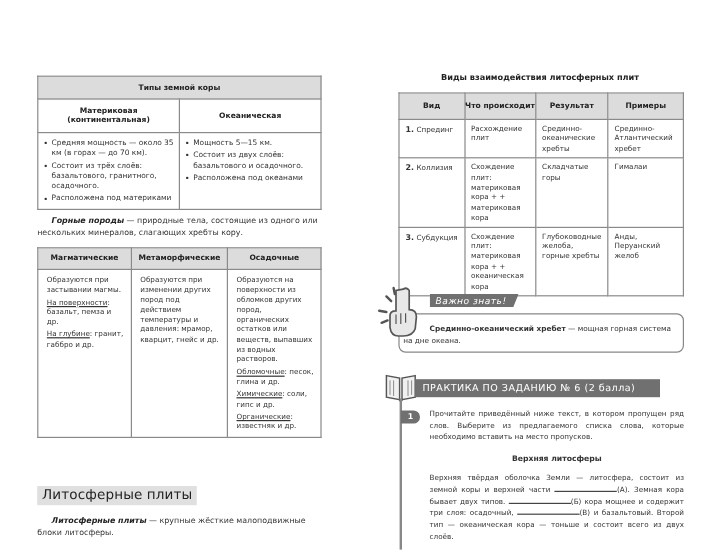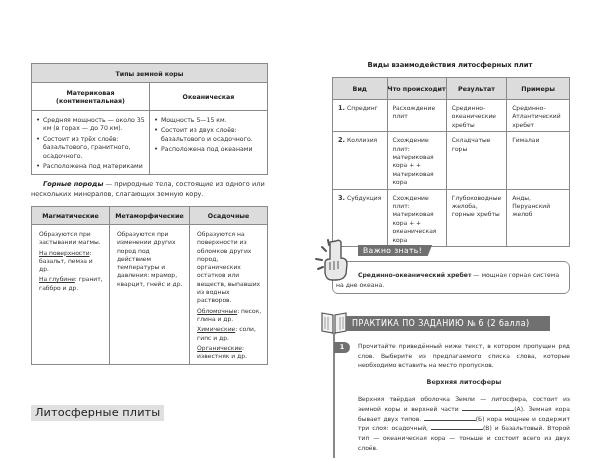--- a/index.html
+++ b/index.html
@@ -51,21 +51,21 @@
   .plates-title { position: absolute; left: 0; width: 300px; top: 31px; text-align: center; font-size: 6.8px; font-weight: bold; color: #222; }
   .plates-table { left: 32px; top: 47px; width: 238px; }
   .plates-table th { height: 22px; line-height: 7.5px; }
   .plates-table td { font-size: 6px; line-height: 8.4px; padding: 4px 5px 2px 5px; }
   .plates-table tr.r1 td { height: 32px; }
   .plates-table tr.r2 td { height: 50px; }
   .plates-table tr.r3 td { height: 50px; }
   .plates-table td.num b { font-weight: bold; font-size: 6.6px; }
 
   .important-box { position: absolute; left: 332px; left: 32px; top: 231px; width: 238px; height: 33px; border: 1.2px solid #888; border-radius: 6px; }
-  .important-label { position: absolute; left: 58px; top: 215px; background: #707070; color: #fff; font-size: 7.6px; padding: 1px 10px 1px 5px; letter-spacing: 0.4px; clip-path: polygon(0 0, 100% 0, 94% 100%, 0 100%); }
+  .important-label { position: absolute; left: 58px; top: 215px; background: #707070; color: #fff; font-style: italic; font-size: 7.6px; padding: 1px 10px 1px 5px; letter-spacing: 0.4px; clip-path: polygon(0 0, 100% 0, 94% 100%, 0 100%); }
   .important-text { position: absolute; left: 36px; top: 240px; width: 230px; font-size: 6.1px; line-height: 9.6px; text-indent: 22px; }
   .hand-icon { position: absolute; left: 14px; top: 207px; }
 
   .practice-bar { position: absolute; left: 46px; top: 286px; width: 204px; height: 15px; background: #707070; color: #fff; font-size: 8px; line-height: 15px; padding-left: 6px; letter-spacing: 0.4px; }
   .book-icon { position: absolute; left: 20px; top: 280px; }
   .practice-line { position: absolute; left: 33px; top: 302px; width: 1.5px; height: 126px; background: #888; }
   .task-num { position: absolute; left: 34px; top: 312px; width: 16px; height: 11px; background: #707070; color: #fff; font-size: 6.5px; font-weight: bold; text-align: center; line-height: 11px; border-radius: 0 6px 6px 0; }
   .task-text { position: absolute; left: 58px; top: 311px; width: 212px; font-size: 6px; line-height: 9.6px; text-align: justify; }
   .passage-title { position: absolute; left: 58px; width: 212px; top: 348px; text-align: center; font-size: 6.4px; font-weight: bold; }
   .passage { position: absolute; left: 58px; top: 364px; width: 212px; font-size: 6px; line-height: 9.8px; text-align: justify; }
@@ -97,21 +97,21 @@
         <ul>
           <li>Мощность 5—15 км.</li>
           <li>Состоит из двух слоёв: базальтового и осадочного.</li>
           <li>Расположена под океанами</li>
         </ul>
       </td>
     </tr>
   </tbody>
     </table>
 
-  <p class="rocks-para"><b>Горные породы</b><span> — природные тела, состоящие из одного или нескольких минералов, слагающих земную кору.</span></p>
+  <p class="rocks-para"><b>Горные породы</b><span> — природные тела, состоящие из одного или нескольких минералов, слагающих хребты кору.</span></p>
 
   <table class="rocks-table">
     <tbody>
         <tr>
       <th style="width:33%">Магматические</th>
       <th style="width:34%">Метаморфические</th>
       <th>Осадочные</th>
     </tr>
     <tr>
       <td>
@@ -128,20 +128,21 @@
         <p><u>Химические</u><span>: соли, гипс и др.</span></p>
         <p><u>Органические</u><span>: известняк и др.</span></p>
       </td>
     </tr>
   </tbody>
     </table>
 
 
   <h2 class="section-heading">Литосферные плиты</h2>
 
+  <p class="plates-para"><b>Литосферные плиты</b><span> — крупные жёсткие малоподвижные блоки литосферы.</span></p>
 
   <div class="footer footer-left">
     <svg class="deco" width="300" height="29">
       <g stroke="#b8b8b8" stroke-width="0.6" stroke-dasharray="2,2" fill="none">
         <line x1="0" y1="20" x2="60" y2="0"></line>
         <line x1="30" y1="0" x2="110" y2="29"></line>
         <line x1="80" y1="29" x2="150" y2="0"></line>
         <line x1="170" y1="0" x2="250" y2="29"></line>
         <line x1="220" y1="29" x2="290" y2="0"></line>
       </g>

